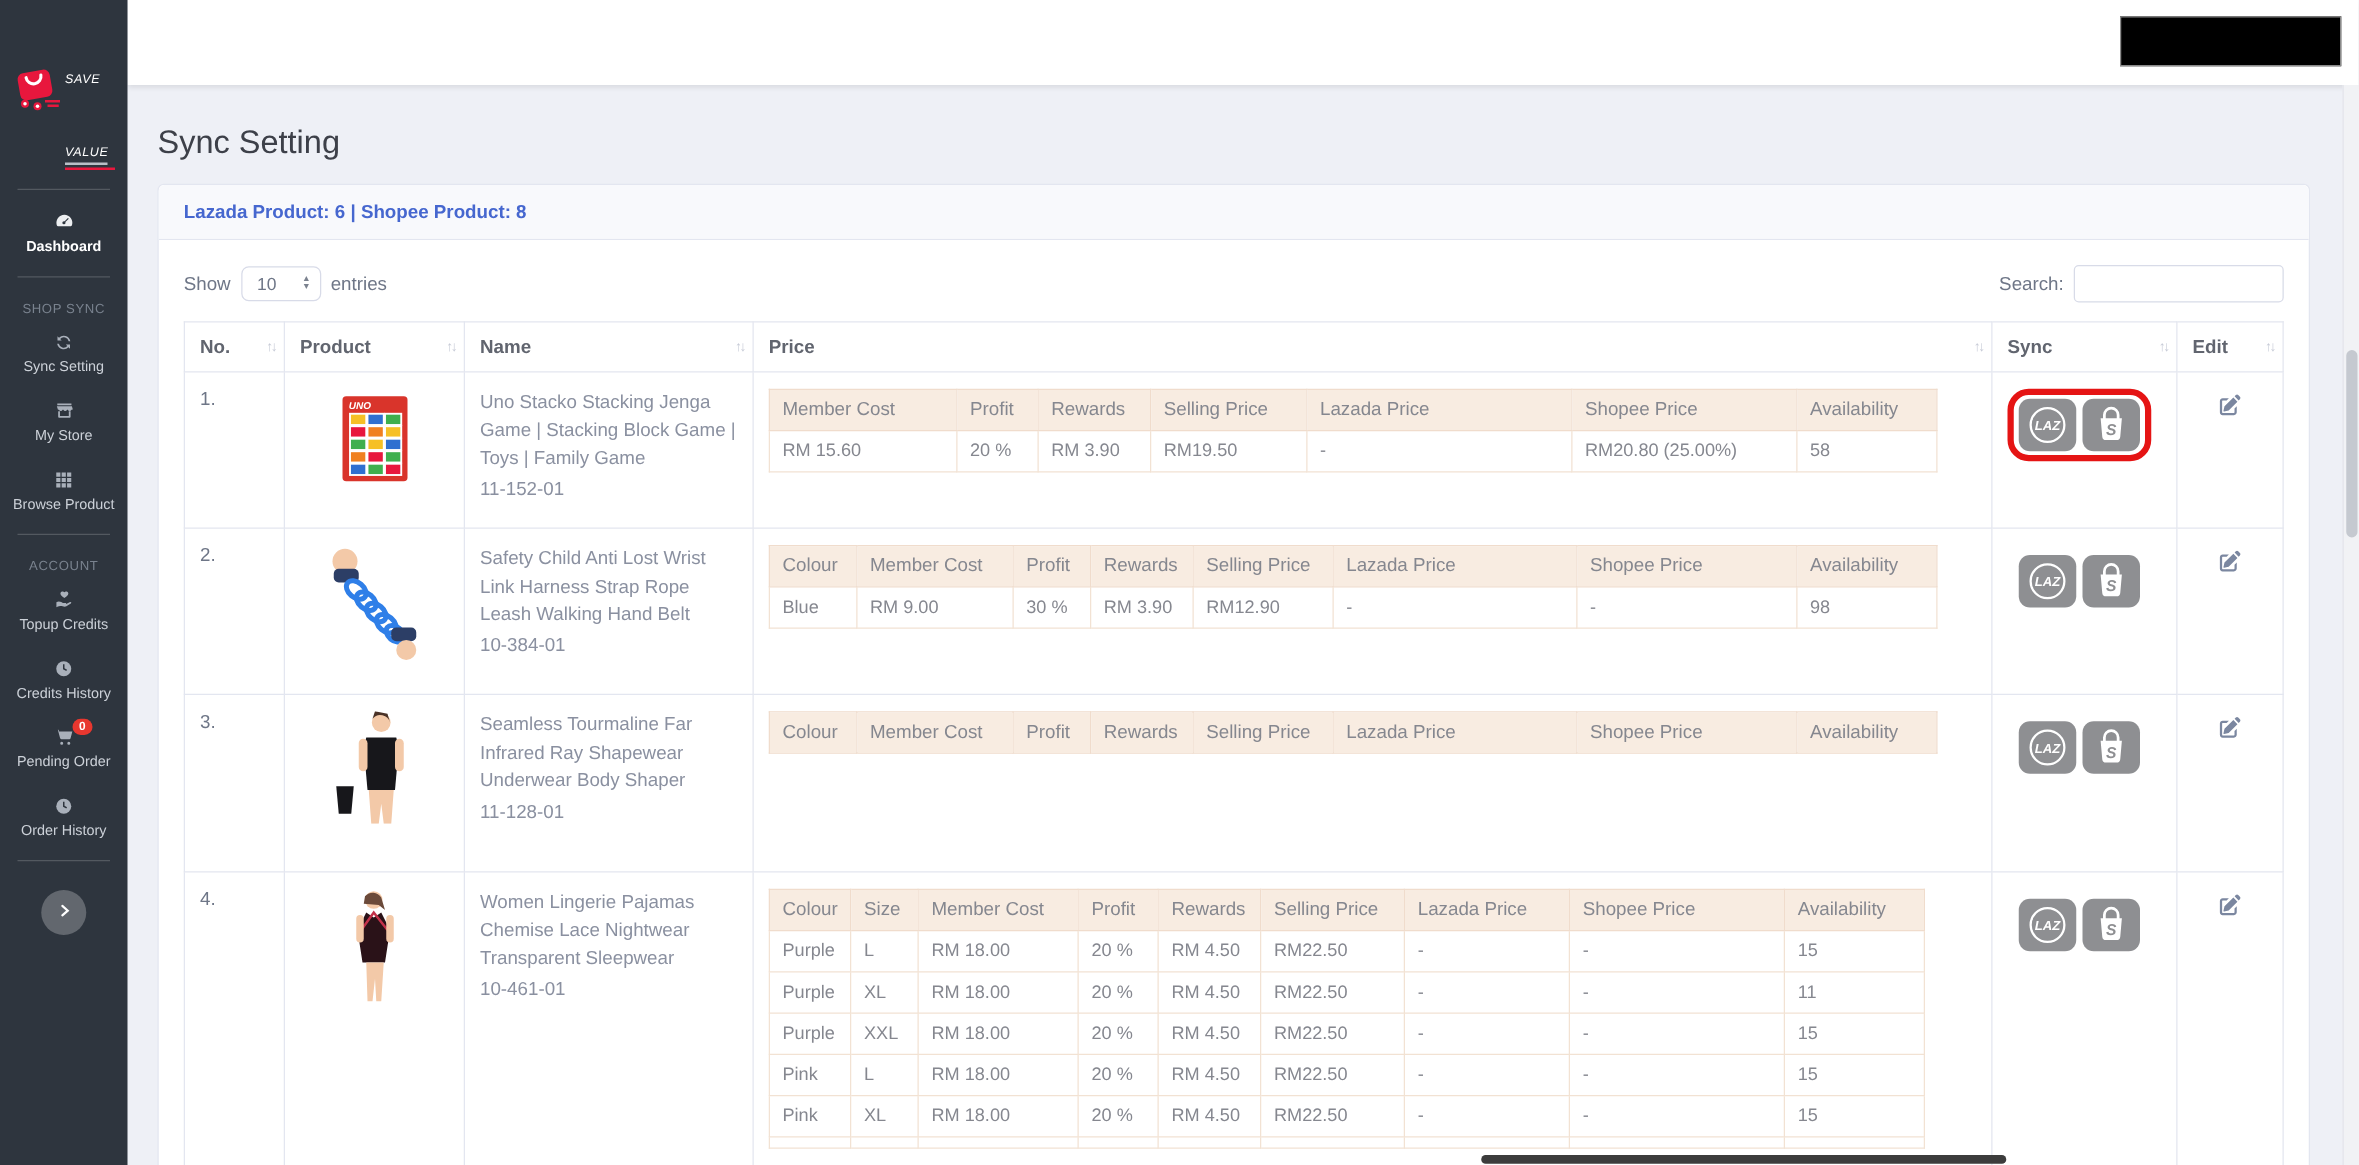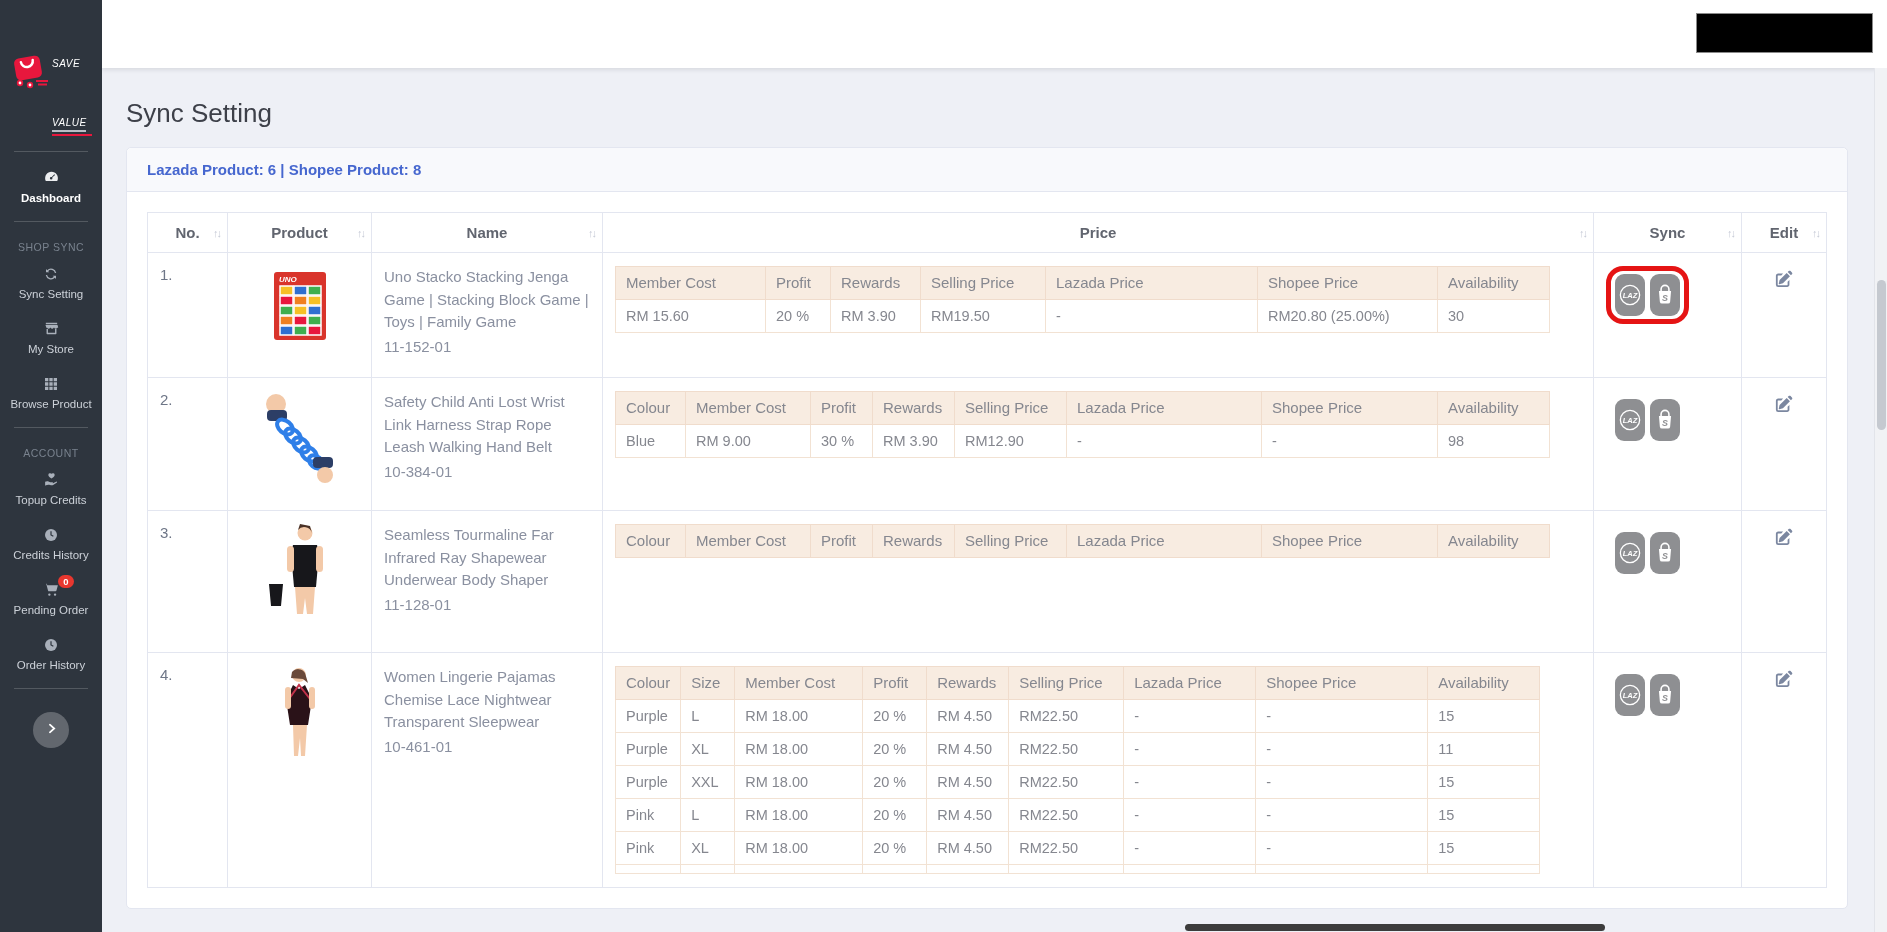--- a/index.html
+++ b/index.html
@@ -35,36 +35,36 @@
 
   .controls { display:flex; justify-content:space-between; align-items:center; margin-bottom:15px; color:#6e7687; font-size:15px; }
   .show-group, .search-group { display:flex; align-items:center; gap:8px; }
   .select-wrap { position:relative; display:inline-block; }
   .select-wrap select { appearance:none; -webkit-appearance:none; border:1px solid #d8dbe8; border-radius:6px; padding:5px 22px 5px 12px; font-size:14px; color:#6e7687; background:#fff; width:64px; font-family:inherit; }
   .sel-arrows { position:absolute; right:8px; top:50%; transform:translateY(-50%); display:flex; flex-direction:column; font-size:7px; line-height:6px; color:#7b828f; pointer-events:none; }
   .search-group input { border:1px solid #d8dbe8; border-radius:4px; height:30px; width:168px; padding:0 8px; font-family:inherit; font-size:14px; color:#5a5c69; }
 
   table.main-table { width:100%; border-collapse:collapse; table-layout:fixed; font-size:15px; }
   .main-table th, .main-table td { border:1px solid #e3e6f0; }
-  .main-table th { text-align:center; padding:11px 12px; color:#61656f; font-size:15px; position:relative; }
+  .main-table th { text-align:left; padding:11px 12px; color:#61656f; font-size:15px; position:relative; }
   .sort { position:absolute; right:7px; top:50%; transform:translateY(-50%); color:#c6cad6; font-size:11px; letter-spacing:-2px; font-weight:normal; }
   .main-table td { vertical-align:top; padding:13px 12px; }
   .cell-no { color:#6e7687; }
   .cell-product { text-align:center; }
   .cell-name { color:#8a90a0; line-height:1.5; }
   .prod-code { margin-top:2px; }
   .cell-price { padding:13px 12px; }
   .price-table { border-collapse:collapse; font-size:14.5px; color:#85878f; table-layout:fixed; }
   .price-table th { background:#f8ece1; font-weight:normal; text-align:left; padding:6px 10px; border:1px solid #f0dccc; color:#85878f; line-height:20px; }
   .price-table td { padding:6px 10px; border:1px solid #f2e2d3; background:#fff; line-height:20px; overflow:hidden; white-space:nowrap; }
   .price-table tr.blank td { padding:0; height:9px; }
   .cell-sync { padding:9px 6px; }
   .sync-wrap { display:inline-flex; gap:5px; border:5px solid transparent; border-radius:17px; padding:3px 4px; }
   .sync-wrap.highlight { border-color:#e51414; }
-  .sync-btn { width:30px; height:42px; border-radius:9px; background:#8e8f92; border:none; display:flex; align-items:center; justify-content:center; cursor:pointer; padding:0; }
+  .sync-btn { width:46px; height:42px; border-radius:9px; background:#8e8f92; border:none; display:flex; align-items:center; justify-content:center; cursor:pointer; padding:0; }
   .cell-edit { text-align:center; }
   .edit-btn { background:none; border:none; cursor:pointer; padding:2px; margin-top:2px; }
 
   
   .v-scroll-track { position:absolute; right:0; top:68px; bottom:0; width:13px; background:#f1f2f5; border-left:1px solid #e2e4ea; z-index:5; }
   .v-scroll-thumb { position:absolute; left:2px; top:212px; width:9px; height:150px; background:#c5c9d0; border-radius:5px; }
   .h-scroll-thumb { position:absolute; bottom:1px; left:1185px; width:420px; height:7px; background:#3c3c3c; border-radius:4px; z-index:5; }
 </style>
 </head>
 <body>
@@ -192,20 +192,39 @@
       <div class="redaction-top"></div>
     </div>
 
     <div class="content">
       <h1 class="page-title">Sync Setting</h1>
 
       <div class="card">
         <div class="card-header">Lazada Product: 6 | Shopee Product: 8</div>
         <div class="card-body">
 
+          <div class="controls">
+            <div class="show-group">
+              <span>Show</span>
+              <span class="select-wrap">
+                <select>
+                  <option>10</option>
+                </select>
+                <span class="sel-arrows">
+                    <span>▲</span>
+                    <span>▼</span>
+                  </span>
+              </span>
+              <span>entries</span>
+            </div>
+            <div class="search-group">
+              <span>Search:</span>
+              <input type="text" value="" style="">
+            </div>
+          </div>
 
           <table class="main-table">
             <colgroup>
               <col style="width:80px">
                 <col style="width:144px">
                 <col style="width:231px">
               <col>
                 <col style="width:148px">
                 <col style="width:85px">
             </colgroup>
@@ -270,21 +289,21 @@
                         </tr>
                       </thead>
                       <tbody>
                         <tr>
                           <td>RM 15.60</td>
                           <td>20 %</td>
                           <td>RM 3.90</td>
                           <td>RM19.50</td>
                           <td>-</td>
                           <td>RM20.80 (25.00%)</td>
-                          <td>30</td>
+                          <td>58</td>
                         </tr>
                       </tbody>
                     </table>
                   </td>
                   <td class="cell-sync"><div class="sync-wrap highlight">
                       <button class="sync-btn">
                         <svg width="42" height="42" viewBox="0 0 42 42">
   <circle cx="21" cy="21" r="13.5" fill="none" stroke="#fff" stroke-width="1.8"></circle>
   <text x="21" y="25" text-anchor="middle" font-size="10.5" font-weight="bold" font-style="italic" fill="#fff">LAZ</text>
                         </svg>

